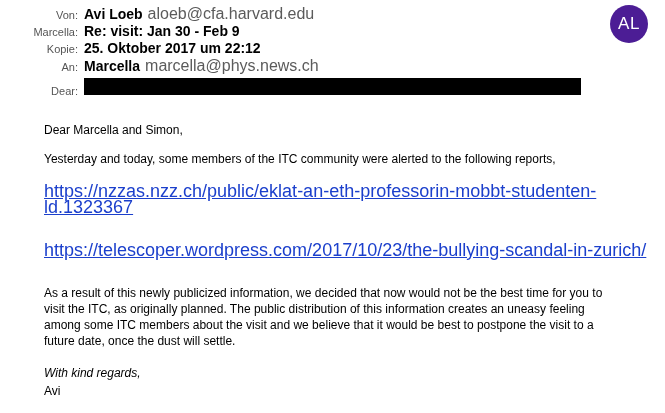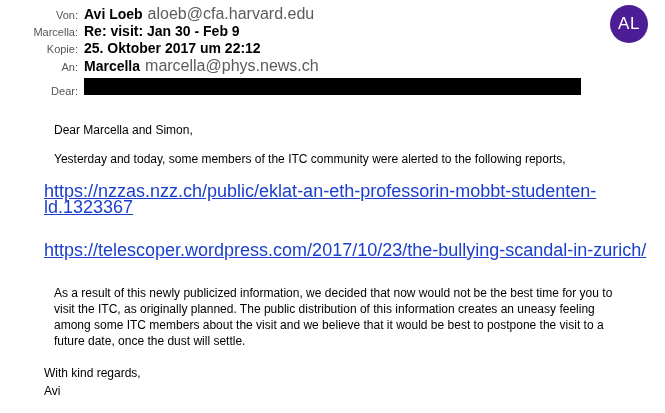--- a/index.html
+++ b/index.html
@@ -77,38 +77,39 @@
     letter-spacing: 0.5px;
   }
 
   
   .body {
     padding: 22px 0 0 44px;
     font-size: 12px;
     line-height: 16px;
   }
   .para {
-    margin: 0 0 16px 10px;
+    margin: 0 0 16px 0;
     max-width: 560px;
   }
   .para.tight {
     margin-bottom: 13px;
   }
   .link {
     color: #1b3fcc;
     text-decoration: underline;
     display: inline-block;
     margin-bottom: 16px;
     font-size: 18px;
   }
   .link-row {
     margin: 0 0 11px 0;
   }
   .signoff {
     margin: 0 0 2px 0;
+    font-style: italic;
   }
   .signoff-name {
     margin: 0 0 16px 0;
   }
 </style>
 </head>
 <body>
 
 <div class="mail">
 

